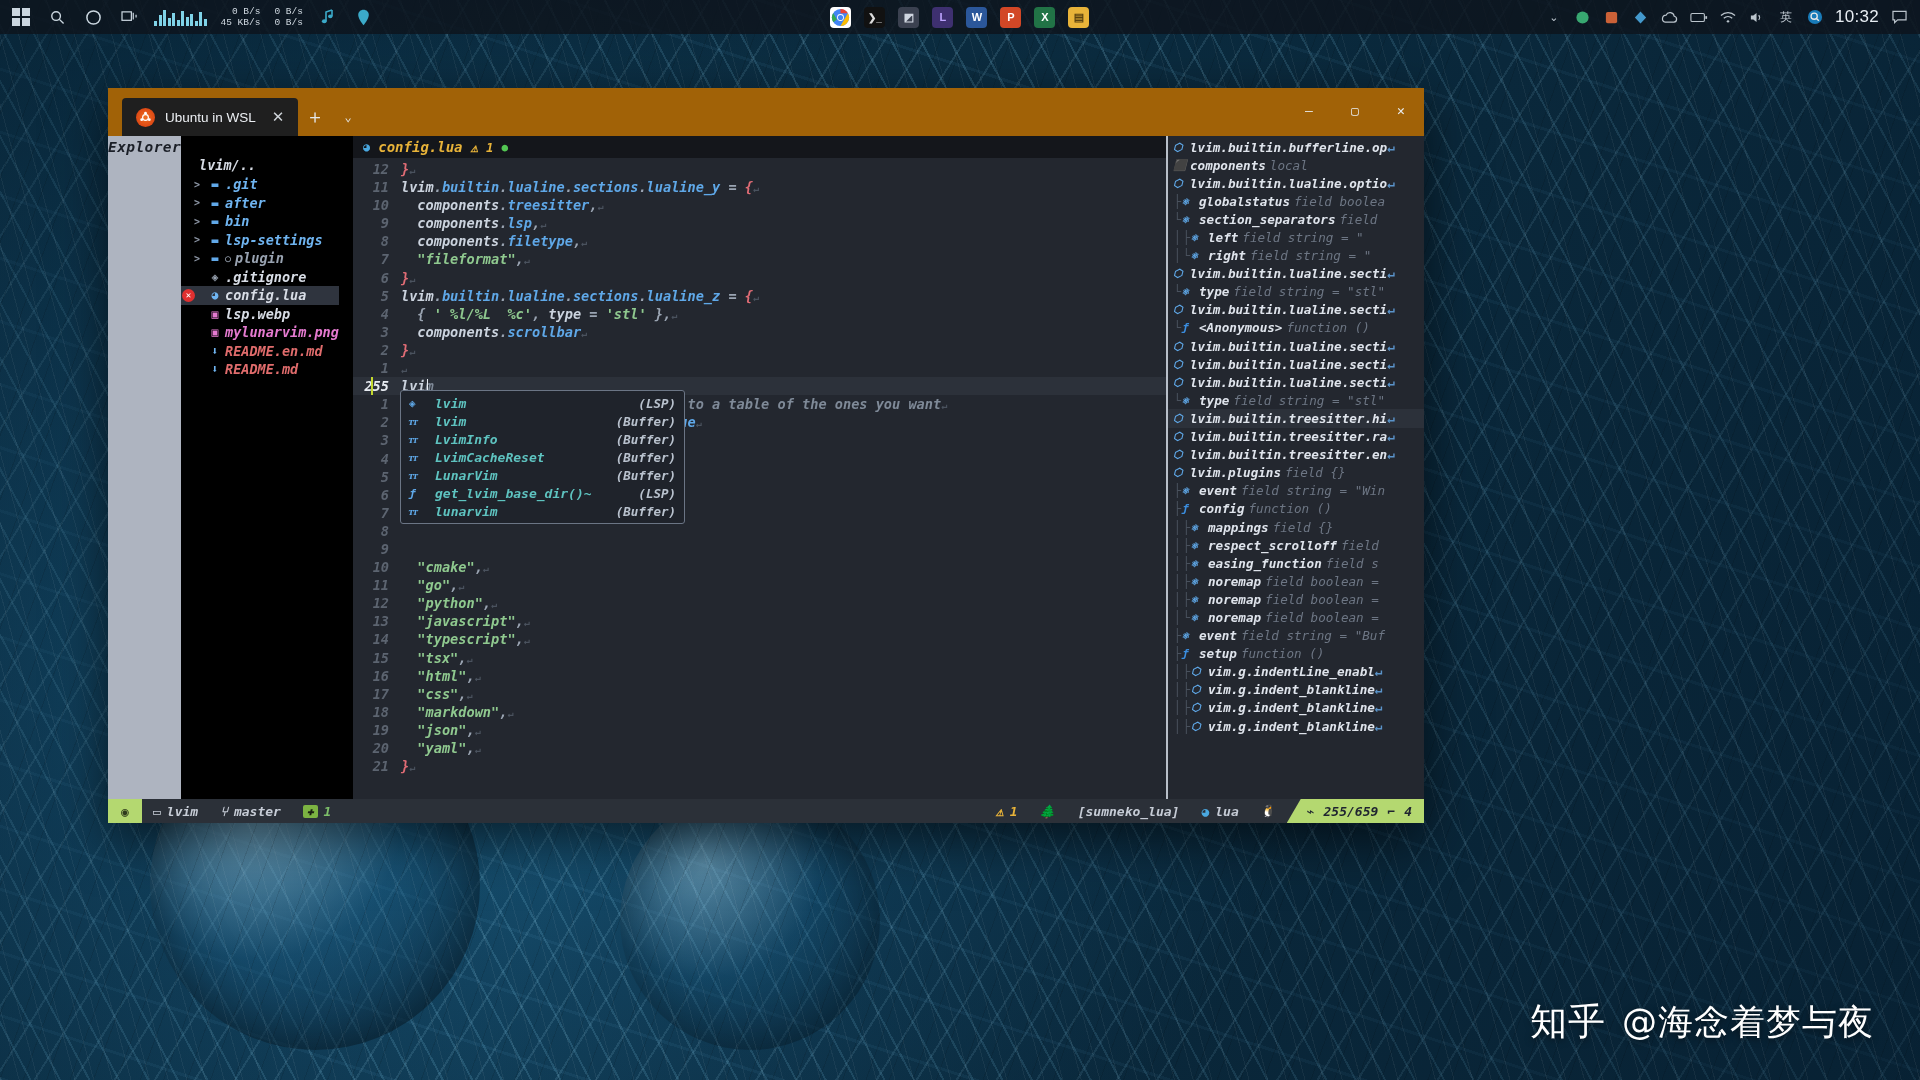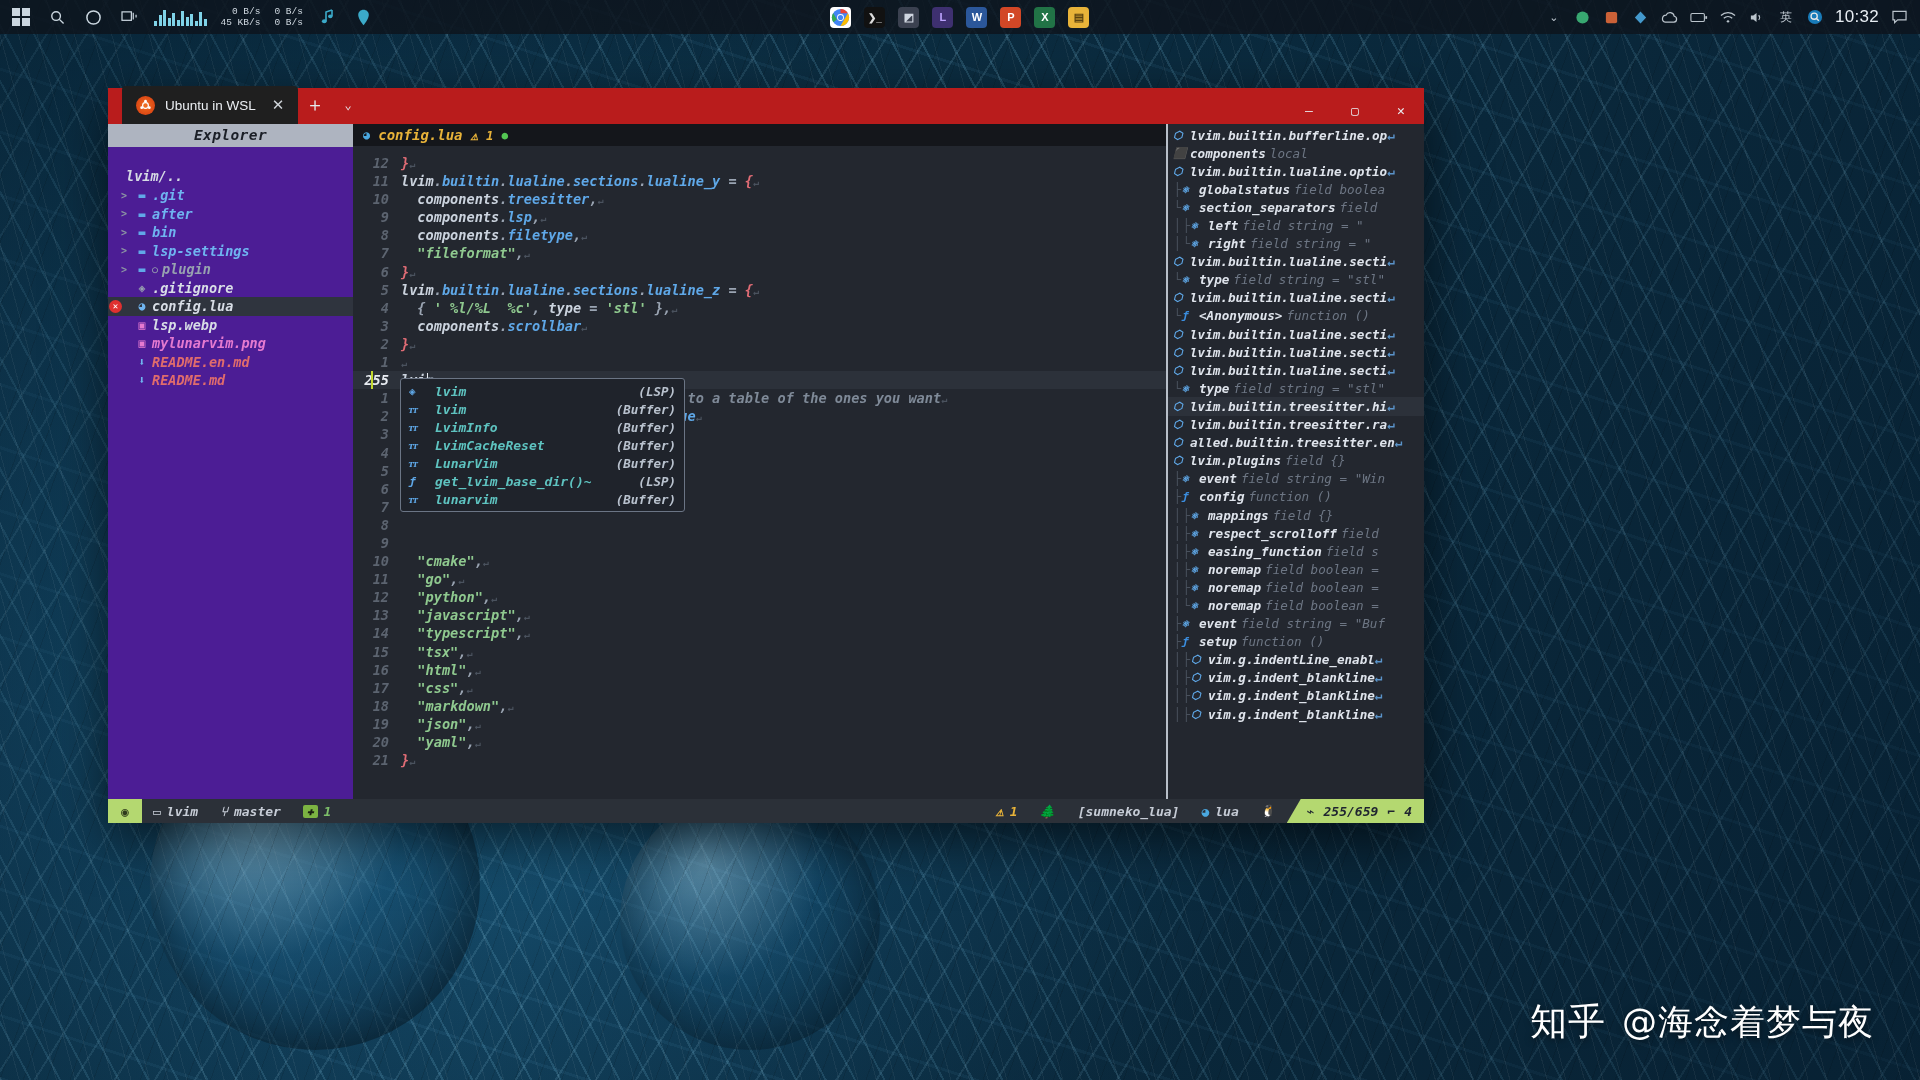--- a/index.html
+++ b/index.html
@@ -58,21 +58,21 @@
   .tb-right { display:flex; align-items:center; gap:11px; padding-right:12px; }
   .tray-ico{ width:18px;height:18px;display:flex;align-items:center;justify-content:center;opacity:.9; }
   .clock { font-size:17px; letter-spacing:.3px; }
 
   
   #winterm {
     position:absolute; left:108px; top:88px; width:1316px; height:735px;
     background:#0c0c0c; box-shadow: 0 16px 48px rgba(0,0,0,.6);
     z-index: 20; display:flex; flex-direction:column;
   }
-  #titlebar { height:36px; background:#b91c1c; display:flex; align-items:flex-end; position:relative; }
+  #titlebar { height:48px; background:#a16207; display:flex; align-items:flex-end; position:relative; }
   .wt-tab {
     height:38px; background:#1f1f1f; display:flex; align-items:center; gap:10px;
     padding:0 12px 0 14px; margin-left:14px; min-width:176px;
     font-family:"Liberation Sans",sans-serif; font-size:13.5px; color:#eceff3;
     border-radius:4px 4px 0 0;
   }
   .ubuntu-dot{
     width:19px;height:19px;border-radius:50%;
     background: radial-gradient(circle at 50% 50%, #f07023 0%, #dd4814 70%, #b83a10 100%);
     display:flex;align-items:center;justify-content:center;color:#fff;font-size:12px;
@@ -83,21 +83,21 @@
   .wt-chev { width:32px;height:38px; display:flex;align-items:center;justify-content:center;
              color:#e6eaee; font-size:12px; }
   .wt-ctrls { position:absolute; right:0; top:0; display:flex; height:44px; }
   .wt-btn { width:46px; height:44px; display:flex; align-items:center; justify-content:center;
             color:#e9edf1; font-size:13px; }
 
   
   #termbody { flex:1; display:flex; background:#23272f; overflow:hidden; position:relative; }
 
   
-  #explorer { width:245px; background:#4c1d95; display:flex; flex-direction:column; flex:0 0 245px; }
+  #explorer { width:245px; background:#000000; display:flex; flex-direction:row; flex:0 0 245px; }
   #explorer-title {
     background:#aeb4c0; color:#1b1f27; text-align:center;
     font-size:14.5px; font-weight:bold; font-style:italic; padding:3px 0 4px;
     letter-spacing:.4px;
   }
   .tree { padding-top:20px; font-size:13.5px; font-style:italic; font-weight:bold; }
   .tree-root { color:#d6dbe4; padding:1px 0 2px 18px; }
   .tree-row { display:flex; align-items:center; height:18.5px; padding-left:8px; gap:0; position:relative; }
   .tree-row.sel { background:#2f343e; }
   .chev { width:16px; text-align:center; color:#8b94a3; font-size:10px; }
@@ -116,21 +116,21 @@
   .c-red    { color:#e06c6c; }
 
   
   #codepane { flex:1; background:#23272f; position:relative; overflow:hidden; }
   #tabbar { height:22px; background:#14161b; display:flex; align-items:center;
             padding-left:10px; gap:8px; font-size:14px; font-weight:bold; font-style:italic; }
   .tab-file { color:#e8b339; }
   .tab-warn { color:#e8b339; font-size:12.5px; }
   .tab-mod  { color:#53c653; font-size:11px; }
 
-  .code { padding-top:8px; font-size:13.6px; font-weight:bold; font-style:italic; line-height:18.1px; }
+  .code { padding-top:2px; font-size:13.6px; font-weight:bold; font-style:italic; line-height:18.1px; }
   .cline { display:flex; height:18.1px; white-space:pre; }
   .cline.cur { background:#2c313a; }
   .ln { width:48px; text-align:right; padding-right:12px; color:#5c6470; flex:0 0 48px; }
   .cline.cur .ln { color:#e8ecf2; }
   .cbar { position:absolute; width:2px; height:18px; background:#c3d82e; left:18px; }
   .ctext { flex:1; }
   .k-kw    { color:#e06c75; }
   .k-id    { color:#cbd3de; }
   .k-prop  { color:#5fa8e8; }
   .k-str   { color:#8fc98f; }
@@ -615,21 +615,21 @@
             <span class="ol-name">lvim.builtin.treesitter.hi</span>
             <span class="wrapmark">↵</span>
           </div>
           <div class="ol-row">
             <span class="ol-ico mod">⬡</span>
             <span class="ol-name">lvim.builtin.treesitter.ra</span>
             <span class="wrapmark">↵</span>
           </div>
           <div class="ol-row">
             <span class="ol-ico mod">⬡</span>
-            <span class="ol-name">alled.builtin.treesitter.en</span>
+            <span class="ol-name">lvim.builtin.treesitter.en</span>
             <span class="wrapmark">↵</span>
           </div>
           <div class="ol-row">
             <span class="ol-ico mod">⬡</span>
             <span class="ol-name">lvim.plugins</span>
             <span class="ol-det">field {}</span>
           </div>
           <div class="ol-row">
             <span class="guide">├</span>
             <span class="ol-ico ">⚛</span>

